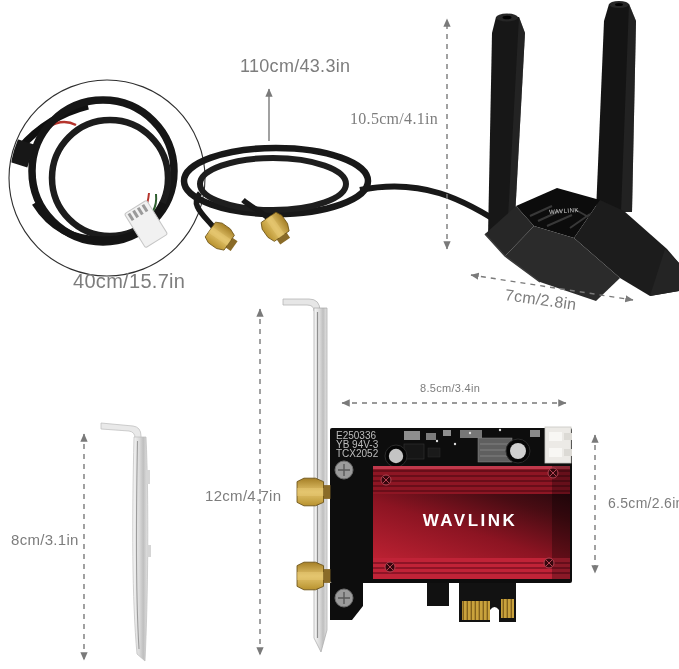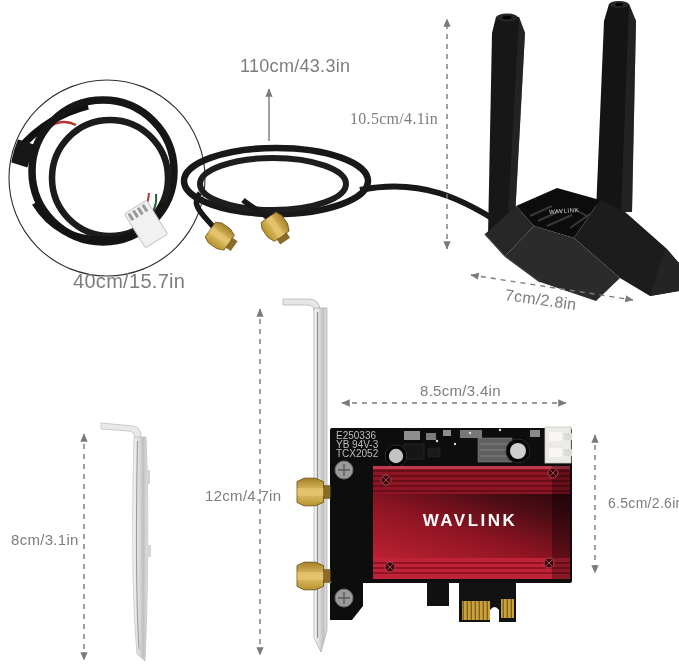--- a/index.html
+++ b/index.html
@@ -4,21 +4,21 @@
 <style>
   html,body{margin:0;padding:0;background:#fff;}
   #stage{position:relative;width:679px;height:669px;background:#fff;overflow:hidden;
          font-family:"Liberation Sans",sans-serif;}
   #stage svg{position:absolute;left:0;top:0;}
   .dim{position:absolute;color:#7d7d7d;white-space:nowrap;letter-spacing:0.3px;}
   #l110{left:240px;top:56px;font-size:18px;}
   #l105{left:350px;top:110px;font-size:16px;font-family:Liberation Serif, serif;}
   #l40{left:37px;top:270px;font-size:20px;margin-left:36px;}
   #l7{left:505px;top:286px;font-size:16px;transform:rotate(8deg);transform-origin:left center;}
-  #l85{left:420px;top:382px;font-size:15px;}
+  #l85{left:420px;top:382px;font-size:11px;}
   #l12{left:173px;top:487px;font-size:15px;margin-left:32px;}
   #l8{left:11px;top:531px;font-size:15px;text-align:center;}
   #l65{left:608px;top:495px;font-size:14px;}
   #heatsinkLogo{position:absolute;left:404px;top:511px;width:132px;text-align:center;
     font-size:17px;font-weight:bold;color:#ffffff;letter-spacing:2.5px;}
   #baseLogo{position:absolute;left:549px;top:208px;font-size:6px;color:#e6e6e6;
     letter-spacing:0.5px;transform:rotate(-4deg);opacity:.9;}
   #pcbText{position:absolute;left:336px;top:431px;font-family:Liberation Sans, sans-serif;
     font-size:10px;line-height:9px;color:#bdbdbd;}
 </style>

